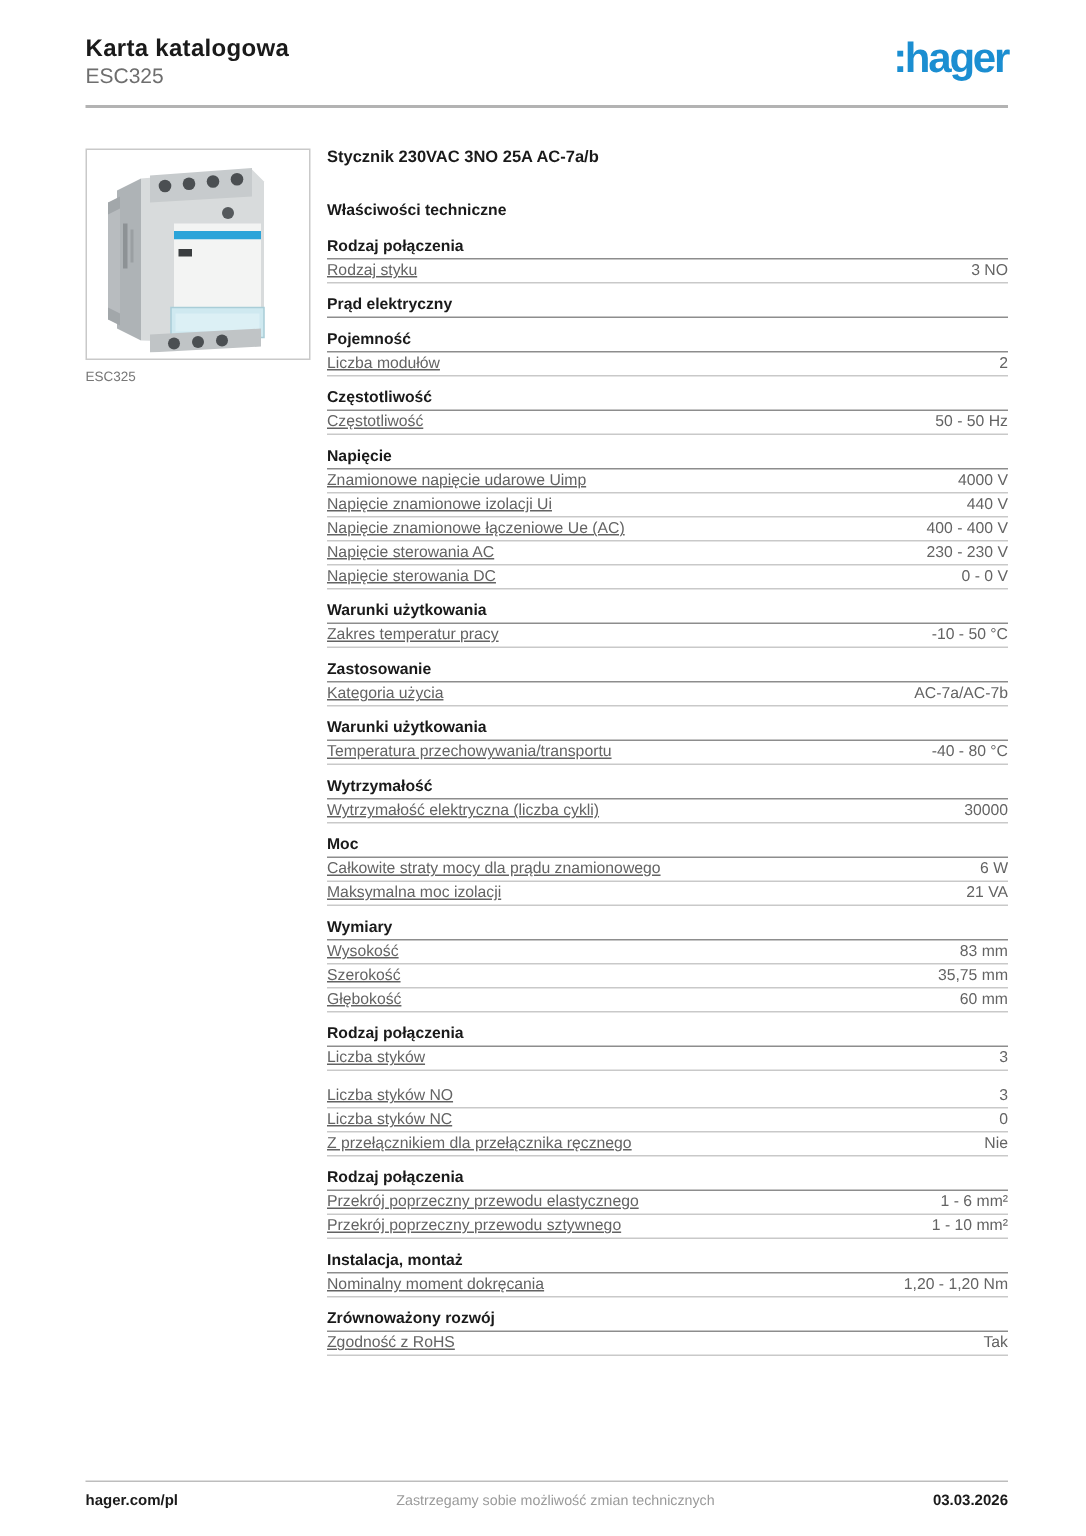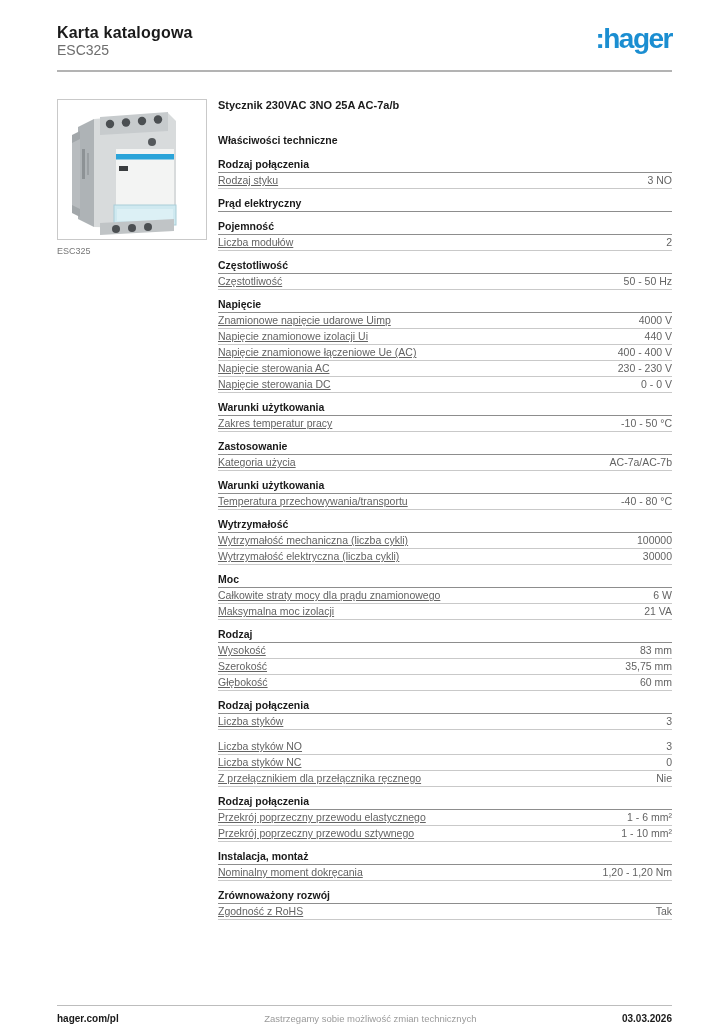--- a/index.html
+++ b/index.html
@@ -39,21 +39,21 @@
     border-bottom:1px solid #8d8d8d;
   }
   .spec-row {
     display:flex; justify-content:space-between; align-items:baseline;
     font-size:10.5px; color:#636363; line-height:11px;
     padding:2px 0 2px; border-bottom:1px solid #c9c9c9;
   }
   .spec-row .lbl { white-space:nowrap;text-decoration:underline; }
   .spec-row .val { white-space:nowrap; text-align:right; }
   
-  .ftr { position:absolute; left:57px; right:52px; bottom:0; height:19px; }
+  .ftr { position:absolute; left:57px; right:52px; bottom:0; height:37px; }
   .ftr-rule { height:1px; background:#bdbdbd; }
   .ftr-row { display:flex; justify-content:space-between; align-items:center; margin-top:7px; }
   .f-left, .f-right { font-size:10px; font-weight:bold; color:#1a1a1a; }
   .f-center { font-size:9.5px; color:#9a9a9a; }
 </style>
 </head>
 <body>
 
 <div class="page">
 
@@ -199,24 +199,20 @@
   <div class="spec-row">
     <span class="lbl">Temperatura przechowywania/transportu</span>
     <span class="val">-40 - 80 °C</span>
   </div>
 </div>
   </div>
 
   <div class="spec-section">
     <div class="sec-h">Wytrzymałość</div>
     <div class="rows">
-  <div class="spec-row">
-    <span class="lbl">Wytrzymałość mechaniczna (liczba cykli)</span>
-    <span class="val">100000</span>
-  </div>
 
   <div class="spec-row">
     <span class="lbl">Wytrzymałość elektryczna (liczba cykli)</span>
     <span class="val">30000</span>
   </div>
 </div>
   </div>
 
   <div class="spec-section">
     <div class="sec-h">Moc</div>
@@ -227,21 +223,21 @@
   </div>
 
   <div class="spec-row">
     <span class="lbl">Maksymalna moc izolacji</span>
     <span class="val">21 VA</span>
   </div>
 </div>
   </div>
 
   <div class="spec-section">
-    <div class="sec-h">Rodzaj</div>
+    <div class="sec-h">Wymiary</div>
     <div class="rows">
   <div class="spec-row">
     <span class="lbl">Wysokość</span>
     <span class="val">83 mm</span>
   </div>
 
   <div class="spec-row">
     <span class="lbl">Szerokość</span>
     <span class="val">35,75 mm</span>
   </div>

